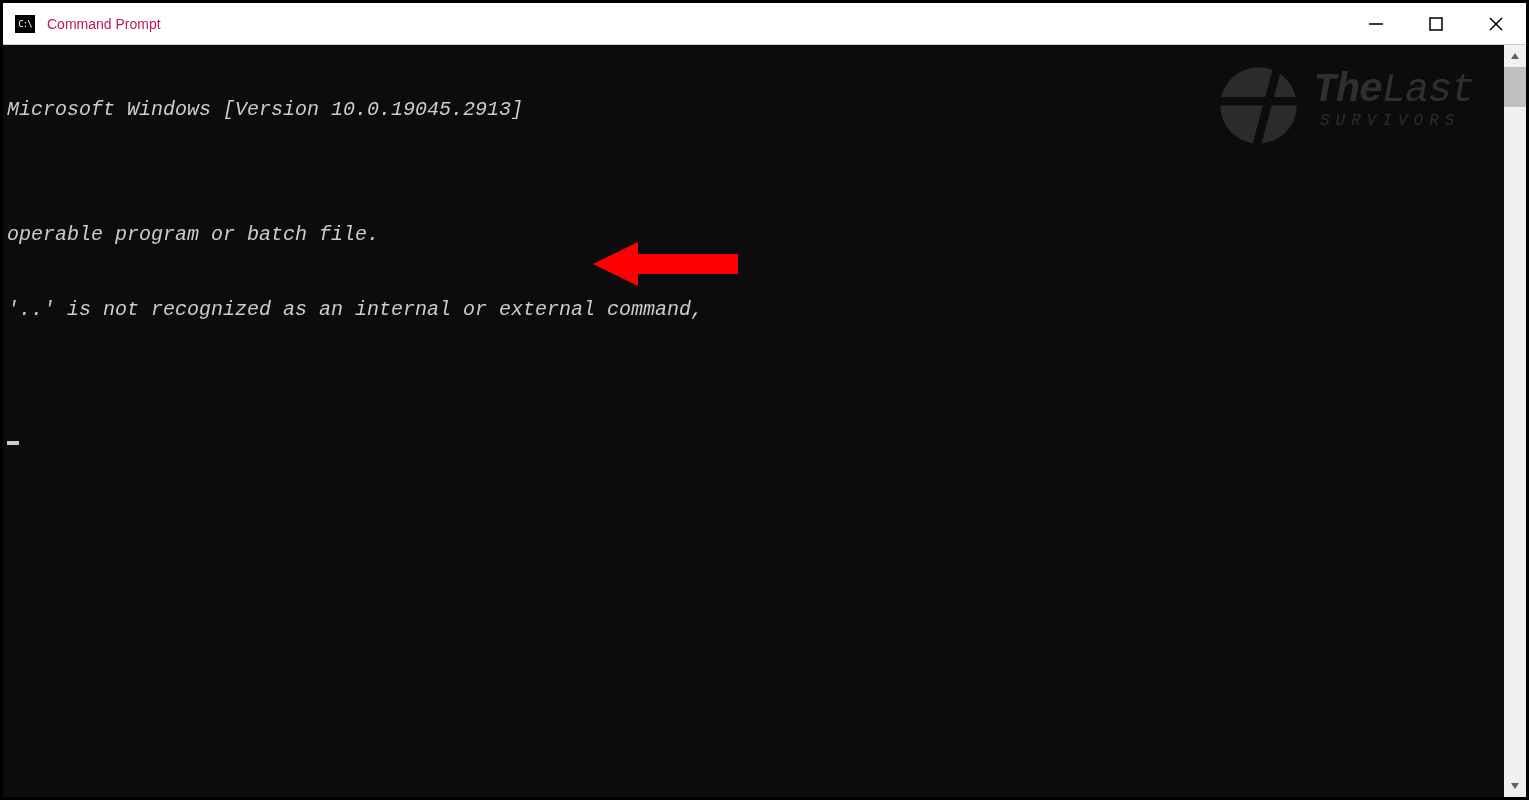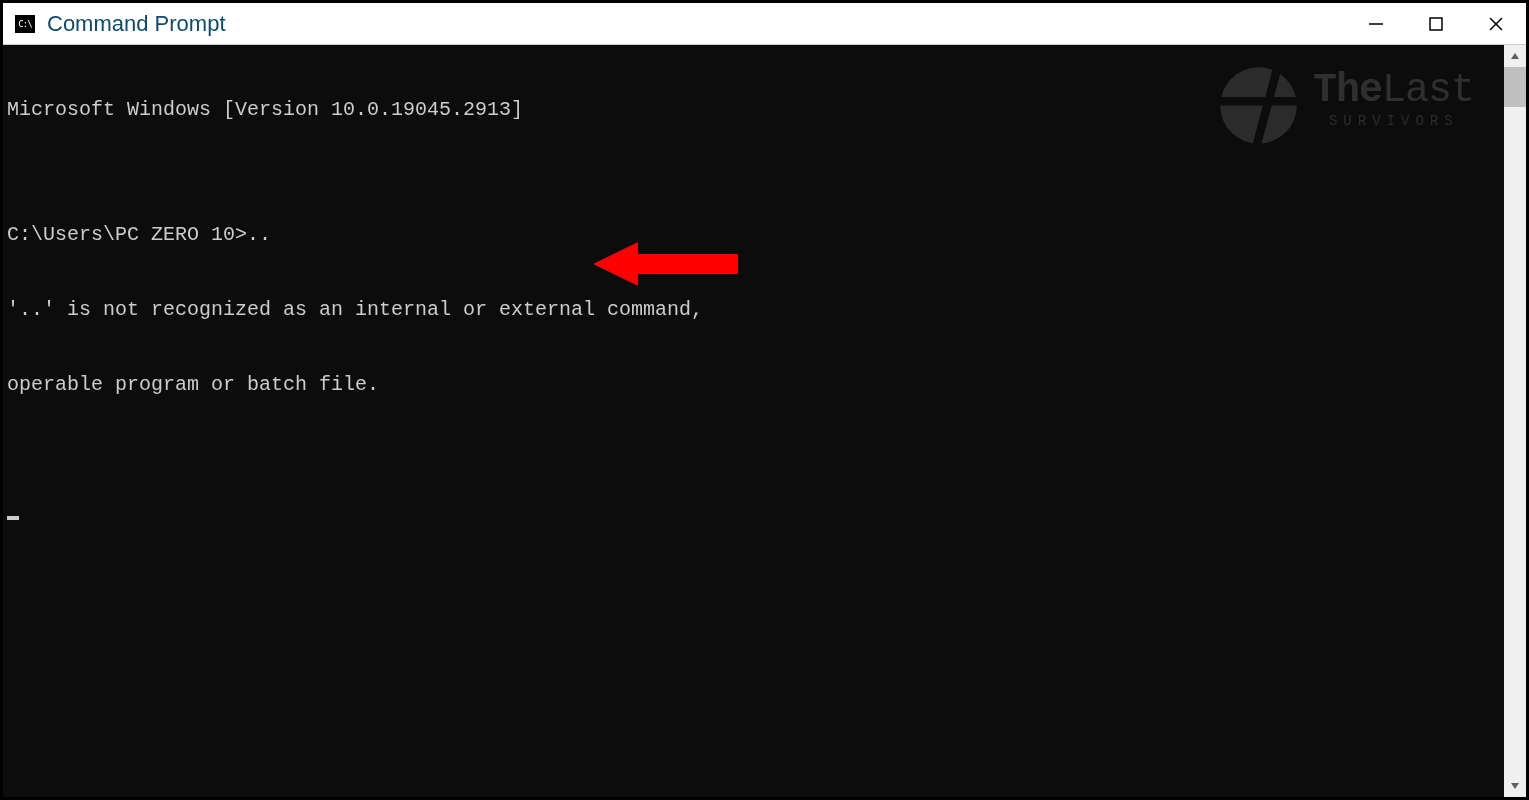--- a/index.html
+++ b/index.html
@@ -30,22 +30,22 @@
       display: flex;
       align-items: center;
       justify-content: center;
       font-size: 9px;
       color: #fff;
       font-family: monospace;
       letter-spacing: -1px;
     }
     .title-text {
       margin-left: 12px;
-      font-size: 22px;
-      color: #0c4a6e;
+      font-size: 14px;
+      color: #be185d;
     }
     .window-controls {
       margin-left: auto;
       display: flex;
       height: 100%;
     }
     .window-control {
       width: 60px;
       display: flex;
       align-items: center;
@@ -53,20 +53,21 @@
       cursor: pointer;
     }
     .window-control svg {
       width: 14px;
       height: 14px;
     }
     .terminal-container {
       display: flex;
       height: calc(100% - 42px);
       background: #14532d;
+      font-style: italic;
     }
     .terminal {
       flex: 1;
       background: #0c0c0c;
       color: #cccccc;
       font-family: 'Consolas', 'Courier New', monospace;
       font-size: 20px;
       line-height: 25px;
       padding: 2px 4px;
       position: relative;
@@ -134,24 +135,24 @@
     .watermark-title {
       font-size: 40px;
       font-weight: bold;
       color: #999;
       letter-spacing: -1px;
     }
     .watermark-title .light {
       font-weight: 300;
     }
     .watermark-subtitle {
-      font-size: 14px;
+      font-size: 16px;
       color: #888;
       letter-spacing: 6px;
-      margin-left: 16px;
+      margin-left: 7px;
       margin-top: -4px;
     }
     .arrow-annotation {
       position: absolute;
       top: 167px;
       left: 518px;
     }
   </style>
 </head>
 <body>
@@ -178,23 +179,22 @@
         <line x1="13" y1="1" x2="1" y2="13" stroke="#000" stroke-width="1.5"></line>
       </svg>
     </div>
   </div>
 </div>
 
 <div class="terminal-container">
   <div class="terminal">
     <div class="terminal-line">Microsoft Windows [Version 10.0.19045.2913]</div>
     <div class="terminal-line"></div>
-    <div class="terminal-line">C:\Users\PC ZERO 10&gt;..</div>
+    <div class="terminal-line">operable program or batch file.</div>
     <div class="terminal-line">'..' is not recognized as an internal or external command,</div>
-    <div class="terminal-line">operable program or batch file.</div>
     <div class="terminal-line"></div>
     <div class="terminal-line"><span class="cursor"></span></div>
     
     <div class="watermark">
       <svg class="watermark-icon" viewBox="0 0 100 100">
         <circle cx="50" cy="50" r="45" fill="#888"></circle>
         <rect x="0" y="40" width="100" height="10" fill="#0c0c0c"></rect>
         <rect x="55" y="0" width="10" height="100" fill="#0c0c0c" transform="rotate(15 50 50)"></rect>
       </svg>
       <div class="watermark-text">

